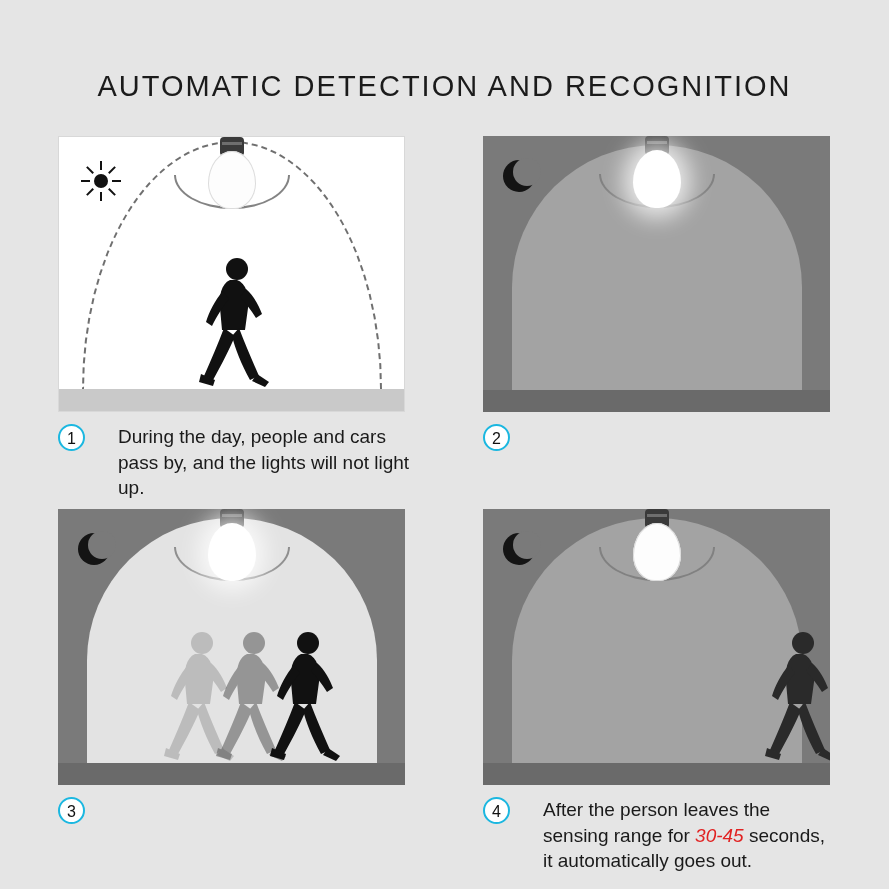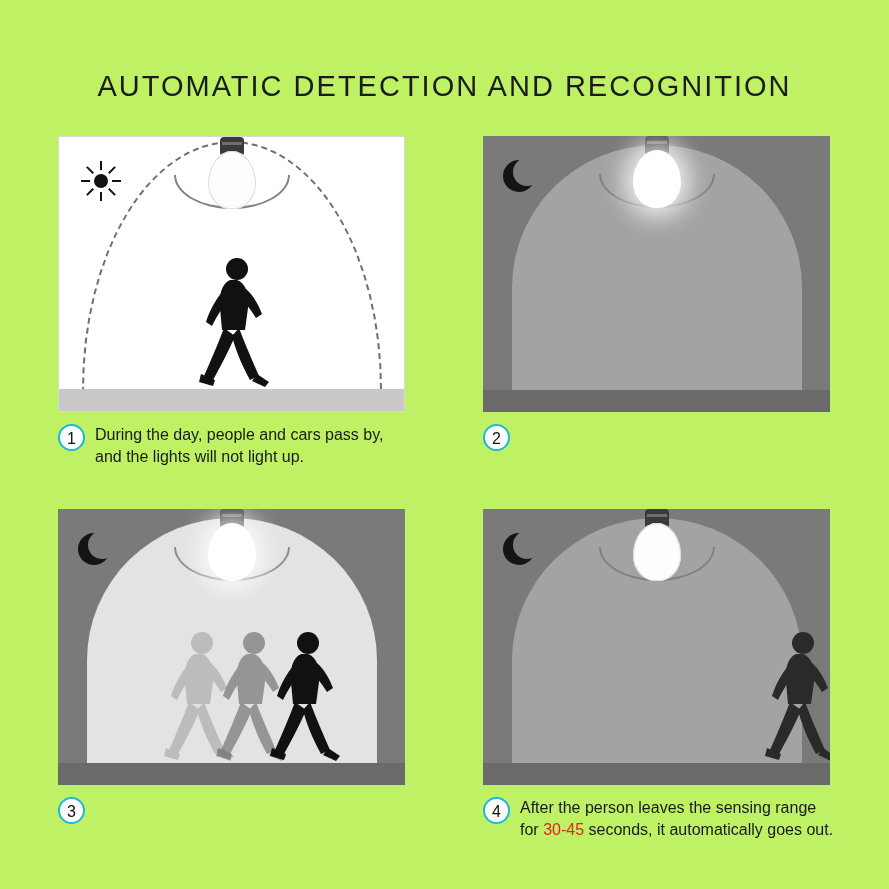--- a/index.html
+++ b/index.html
@@ -11,21 +11,21 @@
     width: 889px;
     height: 889px;
     font-family: "Liberation Sans", sans-serif;
     color: #1a1a1a;
     overflow: hidden;
   }
   .page {
     position: relative;
     width: 889px;
     height: 889px;
-    background: #bef264;
+    background: #e5e5e5;
   }
   .title {
     position: absolute;
     top: 70px;
     left: 0;
     width: 889px;
     text-align: center;
     font-size: 29px;
     letter-spacing: 2.0px;
     font-weight: 500;
@@ -234,27 +234,29 @@
     border: 2px solid #1bb7e0;
     color: #111;
     font-size: 16px;
     line-height: 25px;
     text-align: center;
     font-weight: 500;
     box-sizing: border-box;
     background: #fff;
   }
   .cap-text {
-    font-size: 16px;
+    font-size: 19px;
     line-height: 1.35;
     color: #1a1a1a;
     max-width: 318px;
+    margin-left: 23px;
   }
   .hl {
     color: #e12222;
+    font-style: italic;
   }
 </style>
 </head>
 <body>
 
 <div class="page">
 
   <div class="title">AUTOMATIC DETECTION AND RECOGNITION</div>
 
   <div class="grid">

